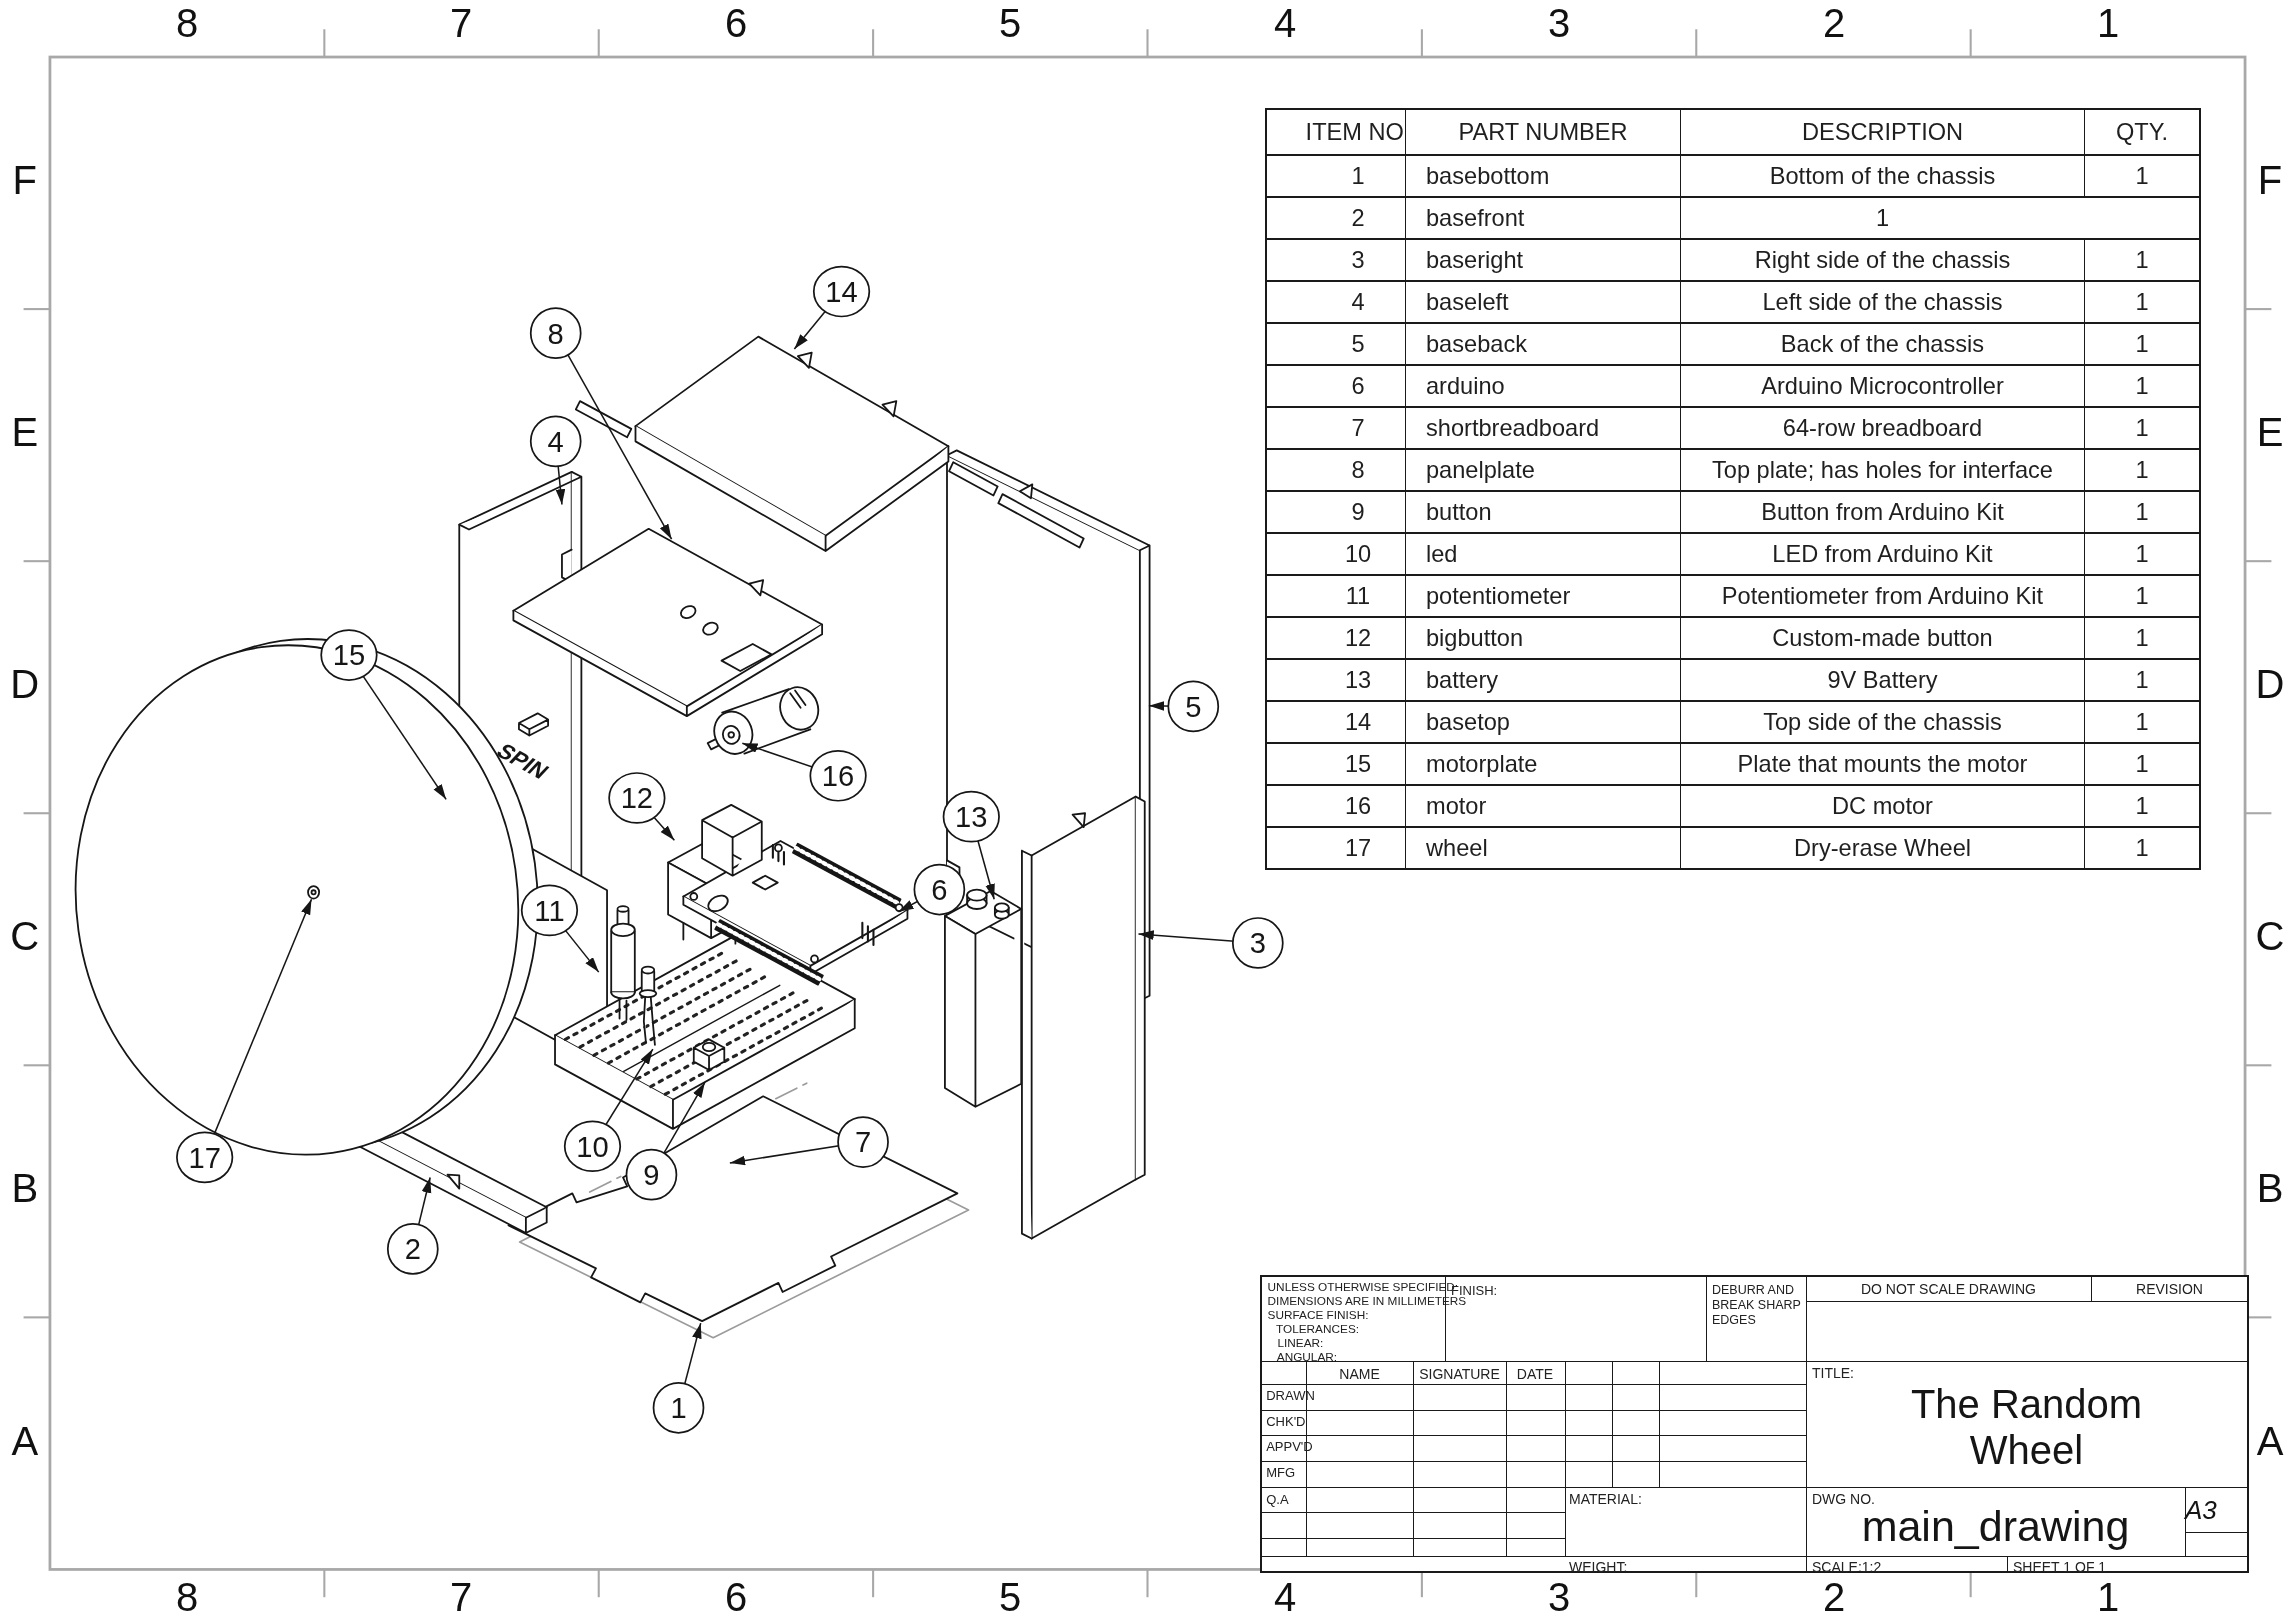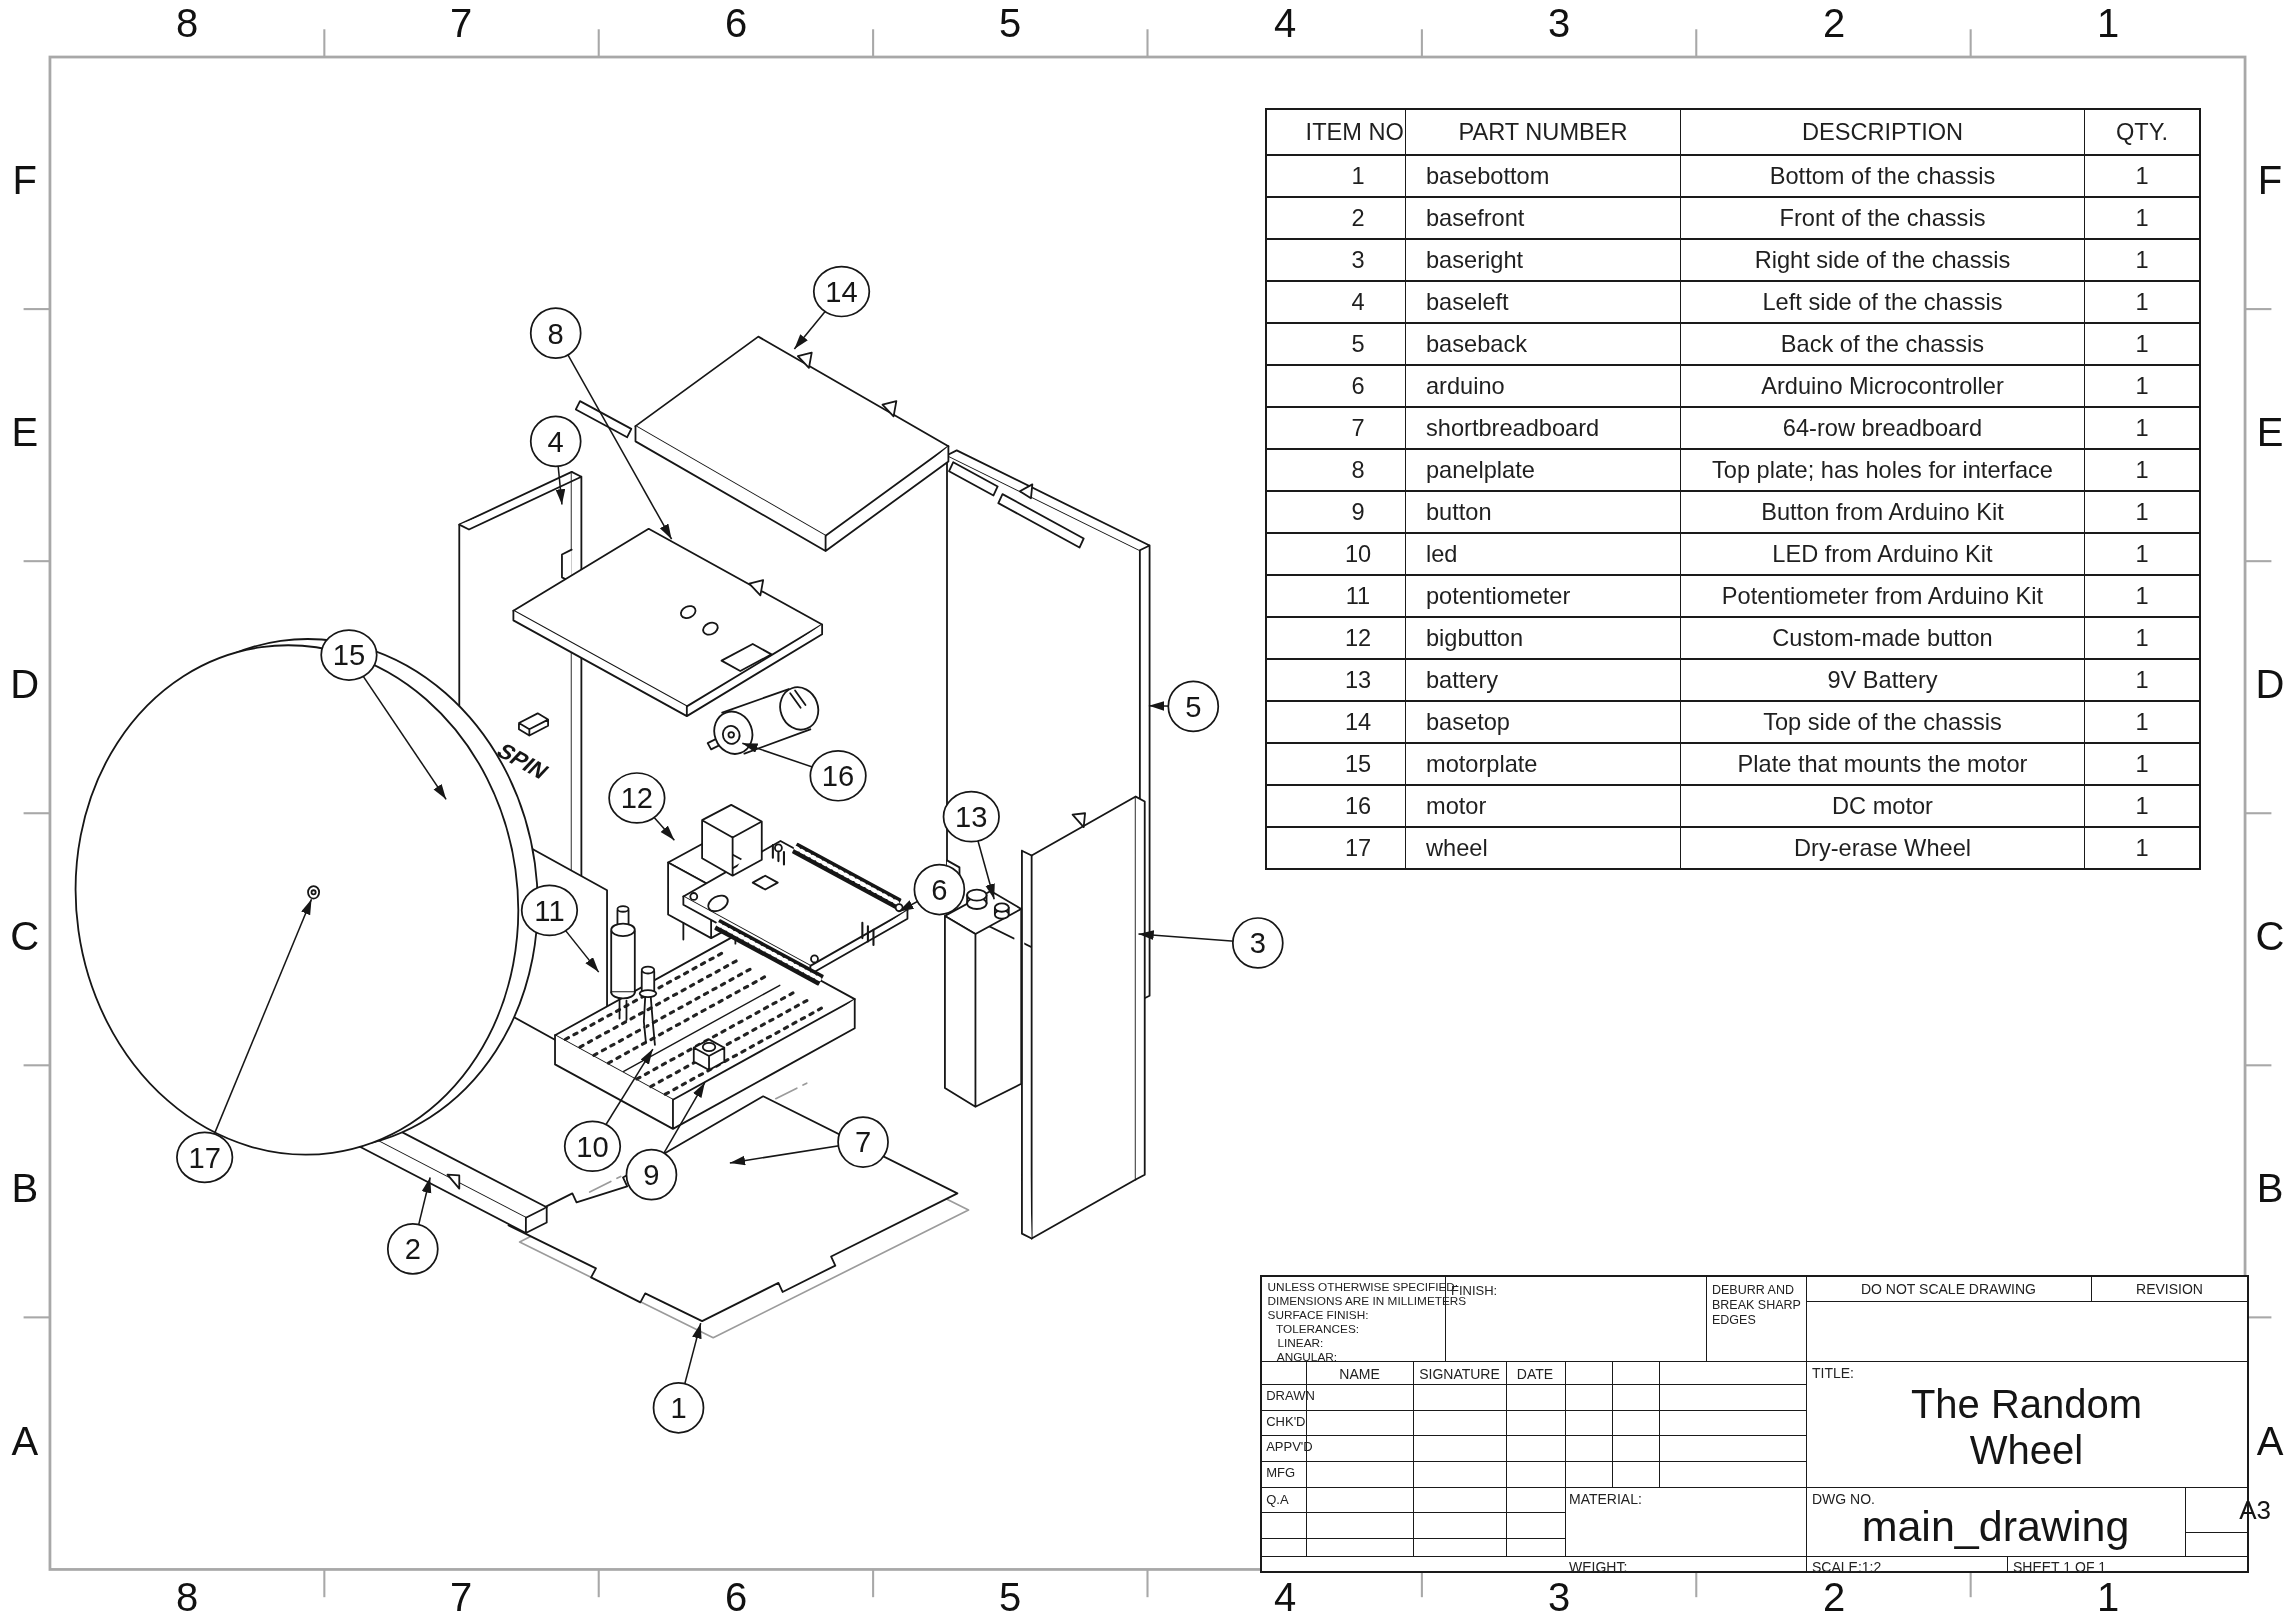--- a/index.html
+++ b/index.html
@@ -23,21 +23,21 @@
   
   #tb{position:absolute;left:1260px;top:1275px;width:985px;height:294px;border:2.1px solid #1a1a1a;background:#fff;}
   .tbl{position:absolute;background:#1a1a1a;}
   .tbt{position:absolute;font-size:14px;color:#222;white-space:pre;}
   .tbt.center{text-align:center;}
   .small{font-size:11.8px;line-height:13.5px;}
   .title-big{position:absolute;left:544px;top:104px;width:441px;text-align:center;
     font-size:40px;line-height:46px;color:#151515;}
   .dwg-big{position:absolute;left:544px;top:225px;width:379px;text-align:center;
     font-size:43px;color:#151515;}
-  .a3{position:absolute;left:923px;top:218px;width:86px;text-align:right;font-size:26px;color:#151515;}
+  .a3{position:absolute;left:923px;top:218px;width:86px;text-align:left;font-size:26px;color:#151515;font-style:italic;}
 </style>
 </head>
 <body>
 
 <div id="sheet">
 
 <svg id="view" width="2295" height="1623" viewBox="0 0 3308 2339">
   <defs>
     <marker id="arr" markerUnits="userSpaceOnUse" markerWidth="26" markerHeight="16" refX="22" refY="7" orient="auto">
       <path d="M0,0 L22,7 L0,14 Z" fill="#161616"></path>
@@ -295,21 +295,20 @@
   <div id="bom-rows">
         <div class="bom-row">
           <div class="bom-cell c0">1</div>
           <div class="bom-cell c1">basebottom</div>
           <div class="bom-cell c2">Bottom of the chassis</div>
           <div class="bom-cell c3">1</div>
         </div>
         <div class="bom-row">
           <div class="bom-cell c0">2</div>
           <div class="bom-cell c1">basefront</div>
-          <div class="bom-cell c2">Front of the chassis</div>
           <div class="bom-cell c3">1</div>
         </div>
         <div class="bom-row">
           <div class="bom-cell c0">3</div>
           <div class="bom-cell c1">baseright</div>
           <div class="bom-cell c2">Right side of the chassis</div>
           <div class="bom-cell c3">1</div>
         </div>
         <div class="bom-row">
           <div class="bom-cell c0">4</div>

